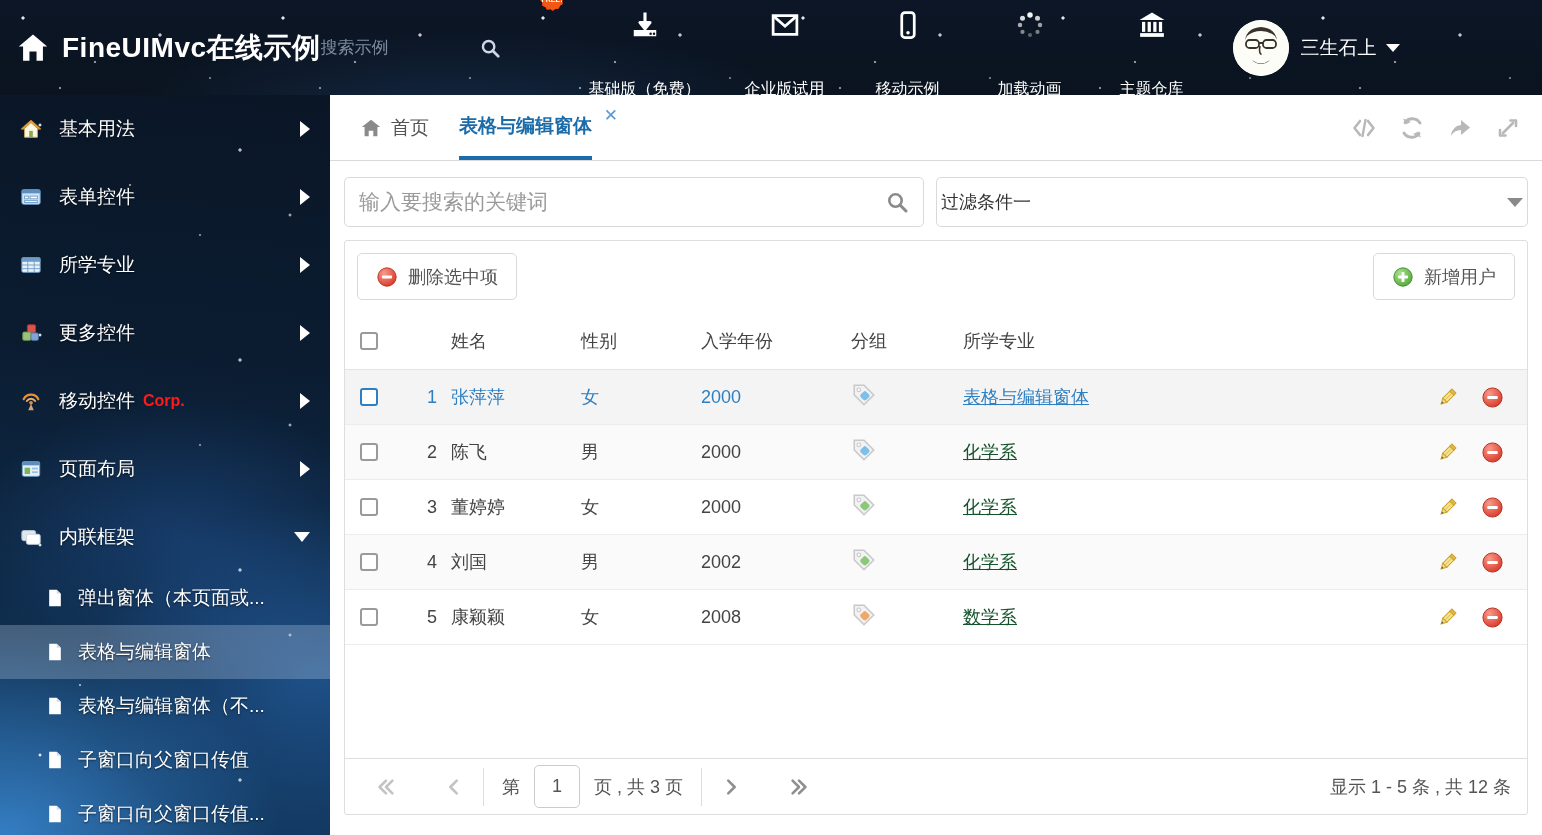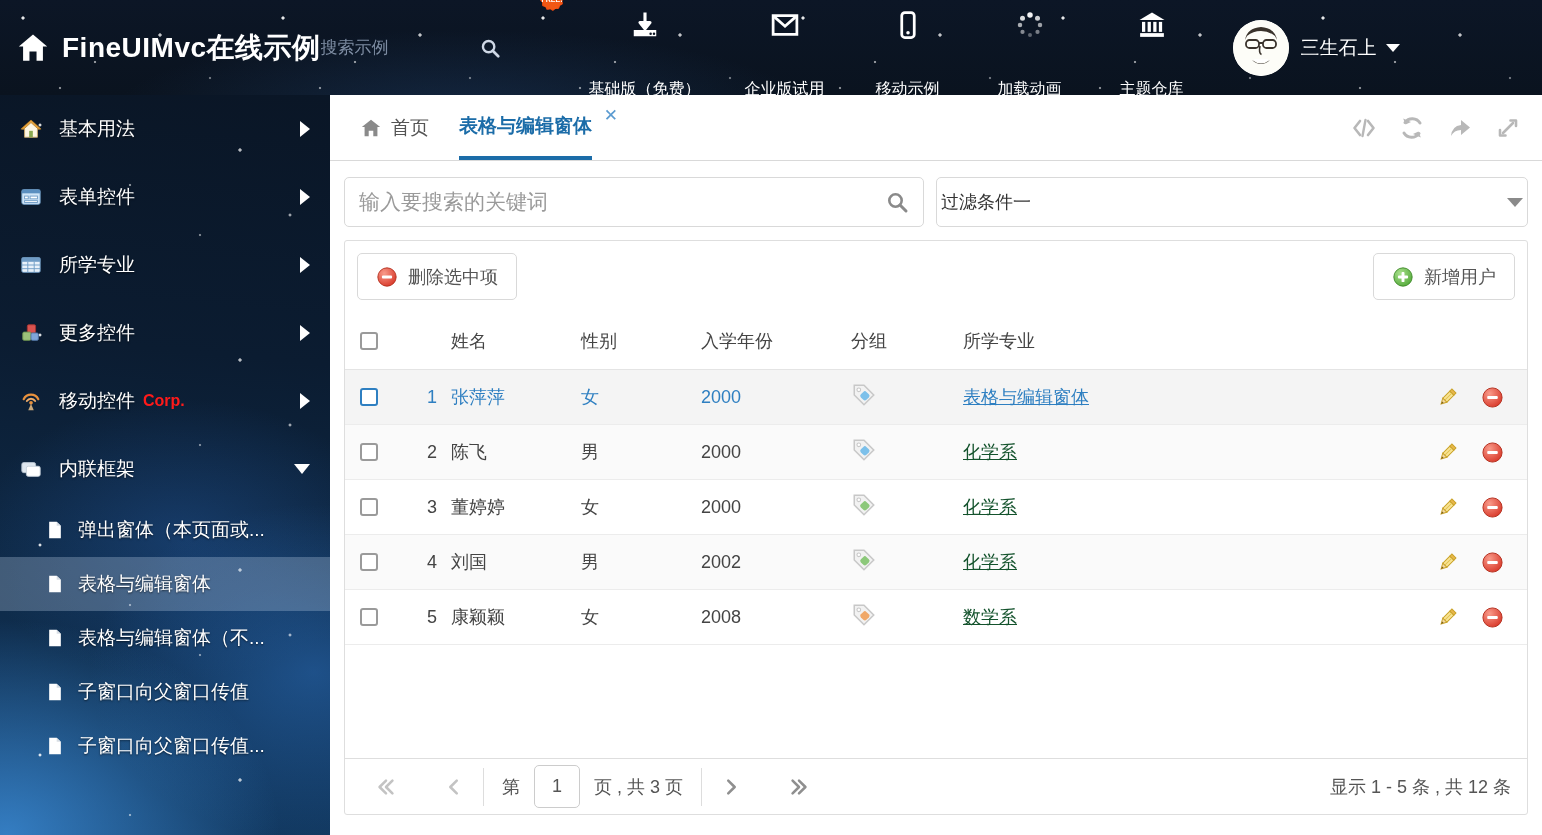--- a/index.html
+++ b/index.html
@@ -289,20 +289,31 @@
         <path d="M7.5 12 A5.5 5.5 0 0 1 16.5 12" fill="none" stroke="#f0ad6a" stroke-width="2.2" stroke-linecap="round"></path>
         <circle cx="12" cy="14" r="2" fill="#e8913d"></circle>
         <path d="M12 15 L9 22 H15 Z" fill="#caa87a"></path>
       </svg>
     <span class="menu-label">移动控件</span>
     <span class="menu-corp">Corp.</span>
     <span class="menu-arrow arrow-right"></span>
   </div>
   <div class="menu-item">
     <svg viewBox="0 0 24 24">
+        <rect x="2.5" y="4" width="19" height="16" rx="2" fill="#e8f1fa" stroke="#6f9cc6"></rect>
+        <rect x="2.5" y="4" width="19" height="4" fill="#5b8fc0"></rect>
+        <rect x="5" y="10.5" width="6" height="7" fill="#7cb45c"></rect>
+        <rect x="13" y="10.5" width="6.5" height="2" fill="#9cc0e0"></rect>
+        <rect x="13" y="14.5" width="6.5" height="2" fill="#9cc0e0"></rect>
+      </svg>
+    <span class="menu-label">页面布局</span>
+    <span class="menu-arrow arrow-right"></span>
+  </div>
+  <div class="menu-item">
+    <svg viewBox="0 0 24 24">
         <rect x="2" y="5" width="15" height="11" rx="2" fill="#dfe7ef" stroke="#b8c4d0"></rect>
         <rect x="7" y="9" width="15" height="11" rx="2" fill="#fff" stroke="#c8d2dc"></rect>
       </svg>
     <span class="menu-label">内联框架</span>
     <span class="menu-arrow arrow-down"></span>
   </div>
   <div class="submenu-item">
     <svg viewBox="0 0 24 24">
         <path d="M5 2 H14 L19 7 V22 H5 Z" fill="#fff"></path>
         <path d="M14 2 L19 7 H14 Z" fill="#d8dee4"></path>

